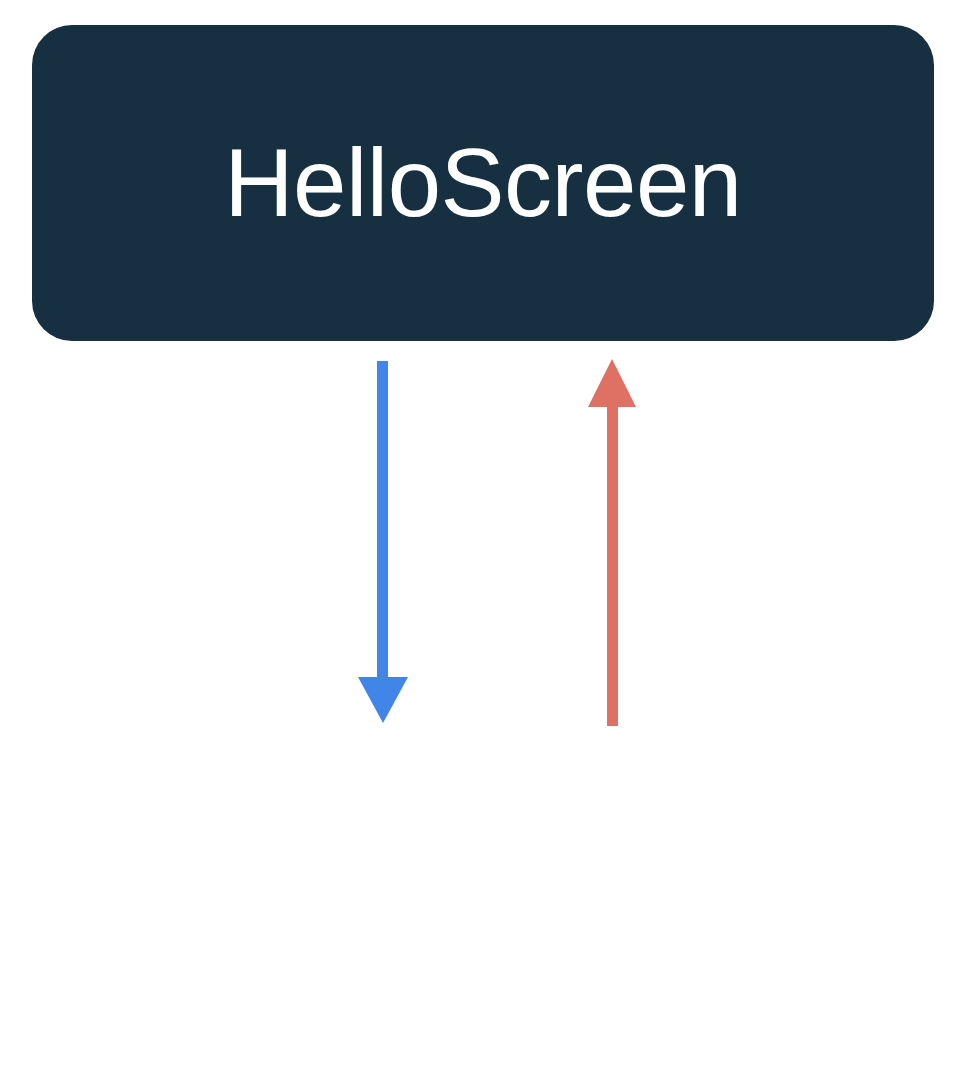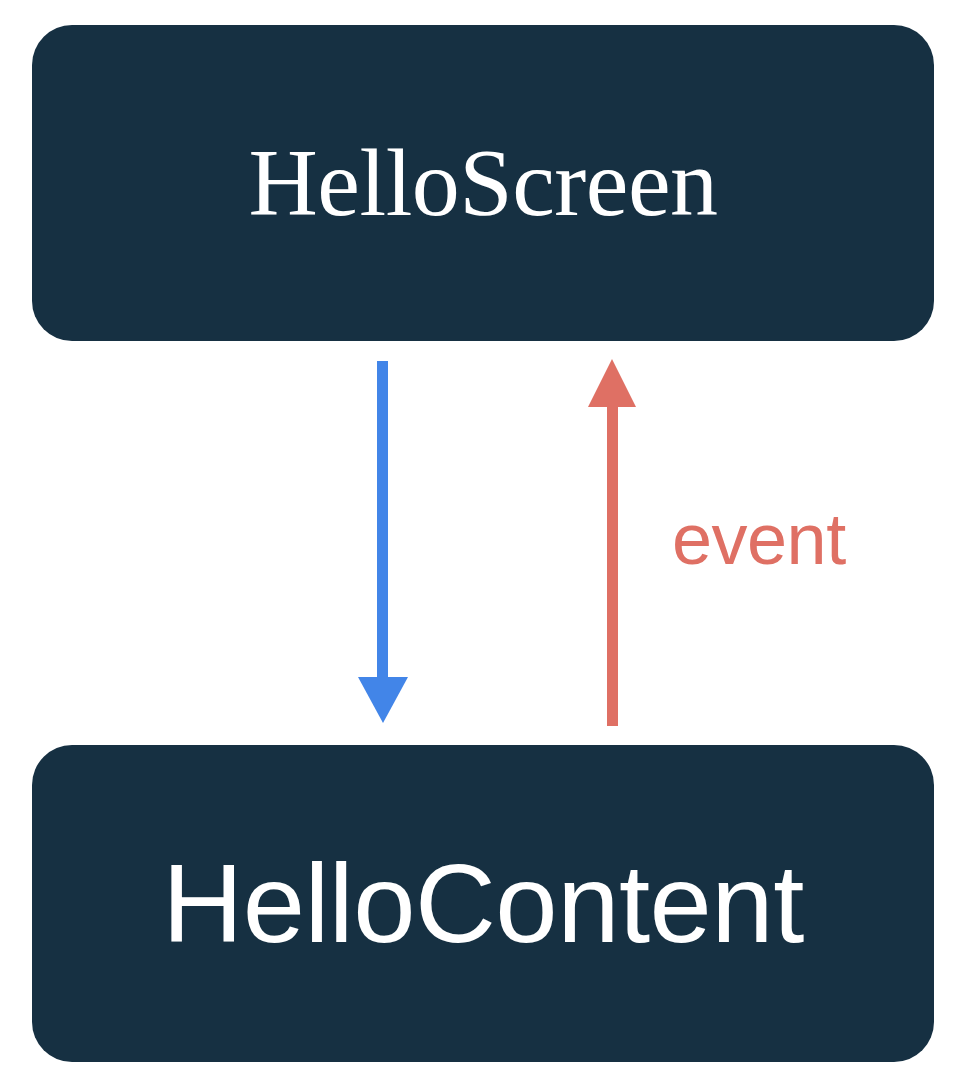--- a/index.html
+++ b/index.html
@@ -38,21 +38,21 @@
     line-height: 1;
     white-space: nowrap;
   }
 
   #node-hello-screen {
     left: 32px;
     top: 25px;
     width: 902px;
     height: 316px;
   }
-  #node-hello-screen .node-label { font-size: 96px; font-family: Liberation Serif, serif; }
+  #node-hello-screen .node-label { font-size: 96px; }
 
   #node-hello-content {
     left: 32px;
     top: 745px;
     width: 902px;
     height: 317px;
   }
   #node-hello-content .node-label { font-size: 112px; }
 
   
@@ -89,33 +89,29 @@
 </style>
 </head>
 <body>
 
 <div id="canvas" style="background: rgb(255, 255, 255);">
 
   <div id="node-hello-screen" class="node" style="background: rgb(22, 48, 66);">
     <span class="node-label" style="color: rgb(255, 255, 255);">HelloScreen</span>
   </div>
 
-  <div id="node-hello-content" class="node" style="background: rgb(22, 48, 66);">
-    <span class="node-label" style="color: rgb(255, 255, 255);">HelloContent</span>
-  </div>
 
   <svg class="edge-svg" viewBox="0 0 958 1078" width="958" height="1078">
 
     <g>
       <rect id="state-shaft" x="377" y="361" width="11" height="317" fill="#4285e8"></rect>
       <polygon id="state-head" points="358,677 408,677 383,723" fill="#4285e8"></polygon>
     </g>
 
     <g>
       <rect id="event-shaft" x="607" y="405" width="11" height="321" fill="#df7064"></rect>
       <polygon id="event-head" points="588,407 636,407 612,359" fill="#df7064"></polygon>
     </g>
   </svg>
 
 
-  <div id="edge-label-event" class="edge-label" style="color: rgb(223, 112, 100);">event</div>
 
 </div>
 
 </body></html>

